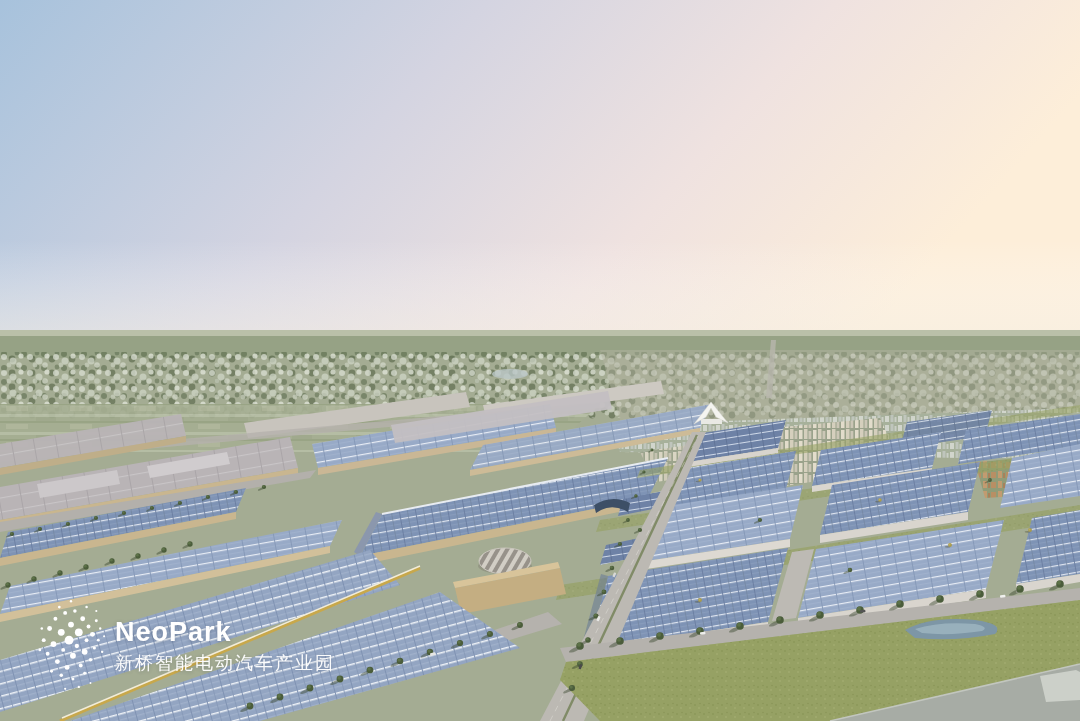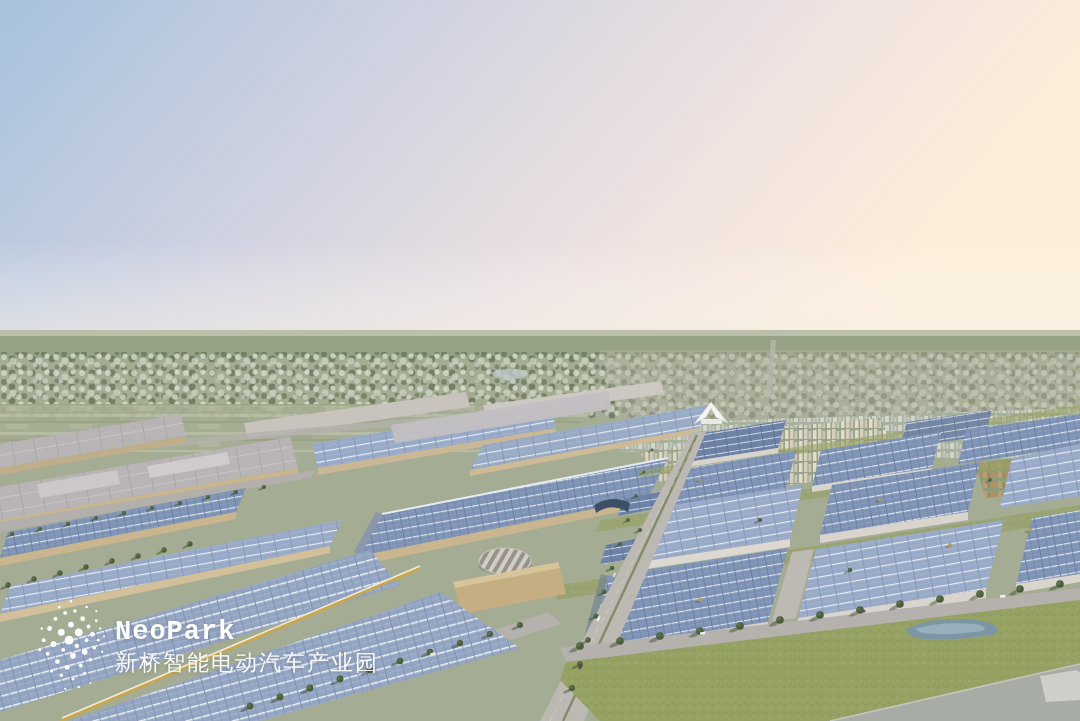--- a/index.html
+++ b/index.html
@@ -4,22 +4,22 @@
 <style>
   html,body{margin:0;padding:0;background:#000;}
   body{width:1080px;height:721px;position:relative;overflow:hidden;
        font-family:"Liberation Sans", sans-serif;}
   .scene-svg{position:absolute;left:0;top:0;width:1080px;height:721px;display:block;}
   .watermark{position:absolute;left:34px;top:598px;display:flex;align-items:center;
              gap:7px;z-index:5;color:#fff;user-select:none;}
   .wm-dots{width:74px;height:96px;flex:0 0 auto;}
   .wm-text{display:flex;flex-direction:column;justify-content:center;}
   .wm-brand{font-size:27px;font-weight:700;letter-spacing:1px;line-height:30px;
-            color:#ffffff;text-shadow:0 1px 4px rgba(20,30,50,.25);font-family:Liberation Mono, monospace;}
-  .wm-sub{font-size:22px;font-weight:400;letter-spacing:2px;line-height:26px;margin-top:3px;
+            color:#ffffff;text-shadow:0 1px 4px rgba(20,30,50,.25);}
+  .wm-sub{font-size:18px;font-weight:400;letter-spacing:2px;line-height:26px;margin-top:3px;
           color:#ffffff;opacity:.96;text-shadow:0 1px 4px rgba(20,30,50,.25);}
 </style>
 </head>
 <body>
 
 <svg class="scene-svg" viewBox="0 0 1080 721" aria-label="NeoPark aerial rendering">
   <defs>
     <linearGradient id="skyG" x1="0" y1="0" x2="1" y2="0.28">
       <stop offset="0" stop-color="#a7c2dc"></stop>
       <stop offset="0.42" stop-color="#d4d4e1"></stop>

